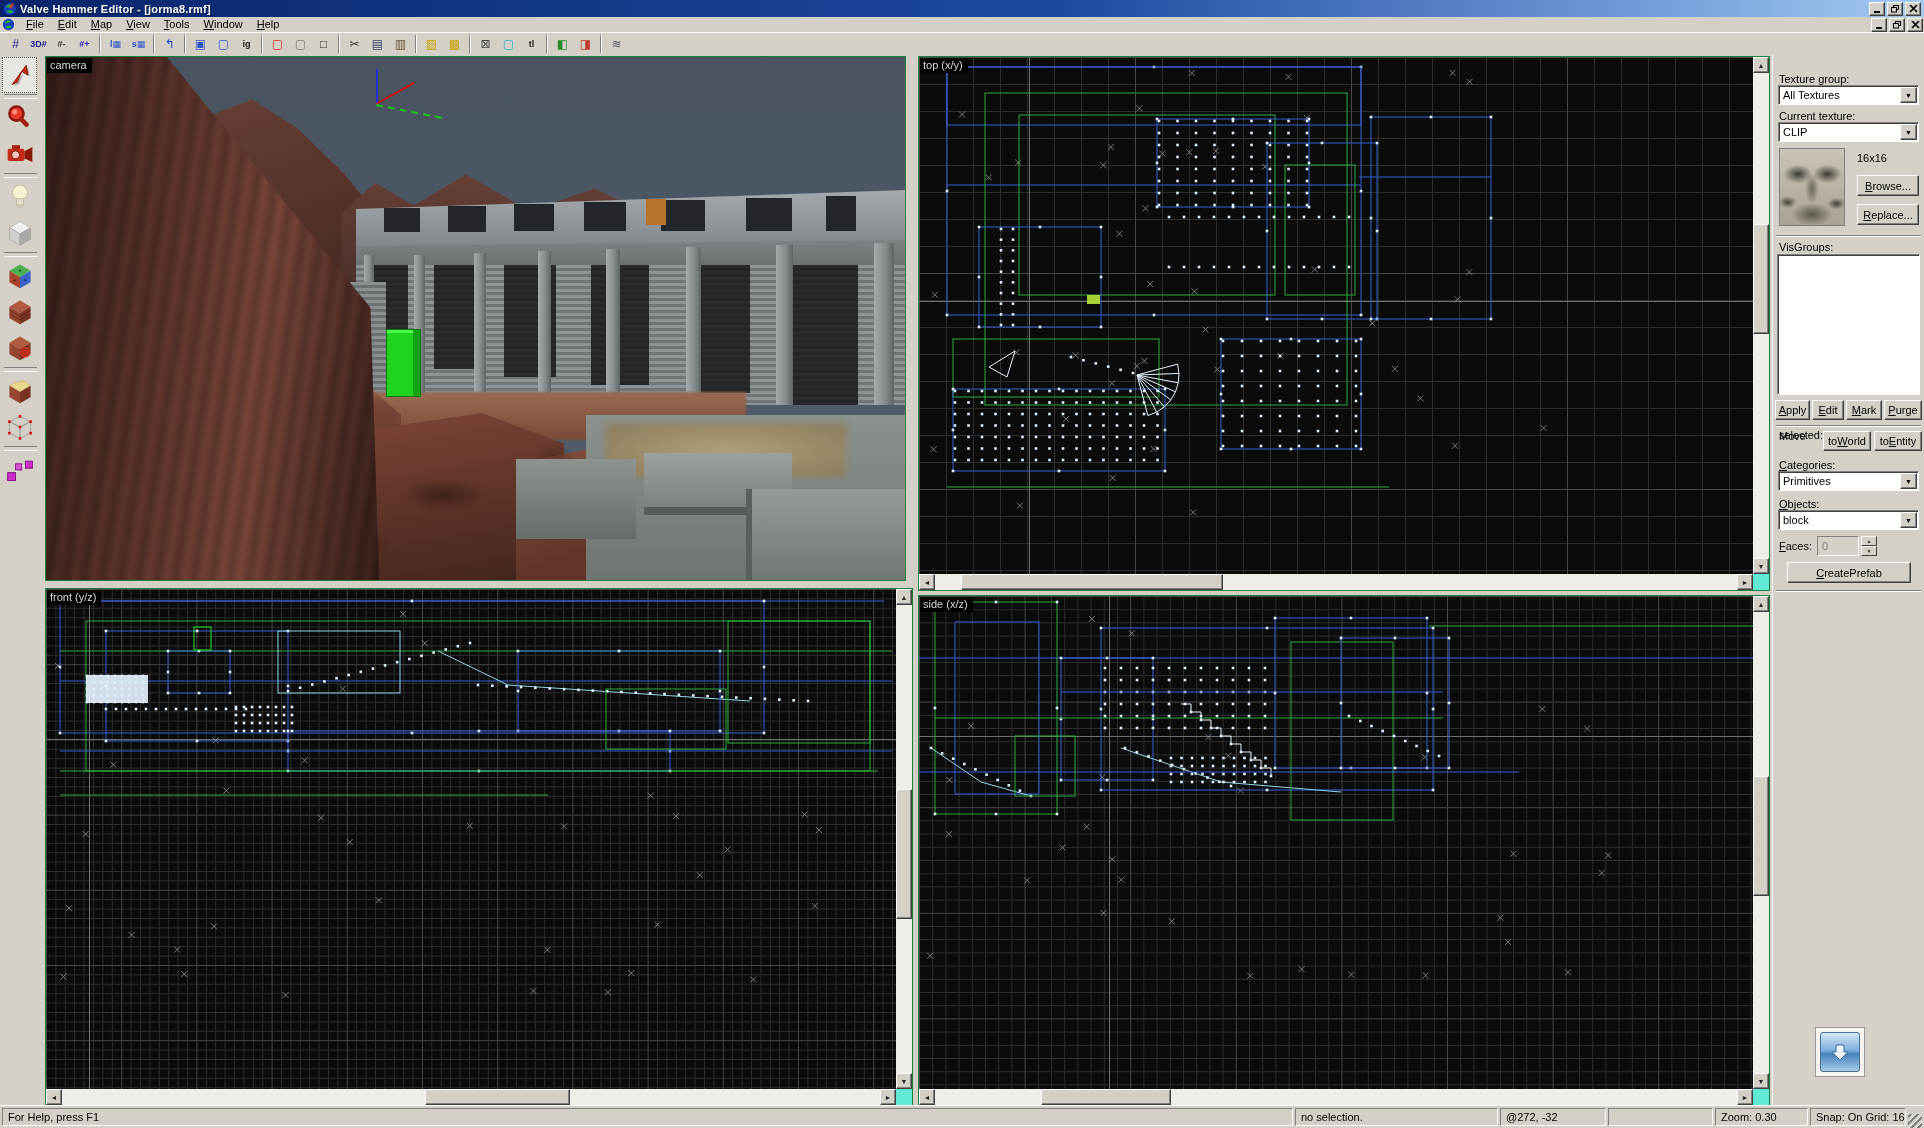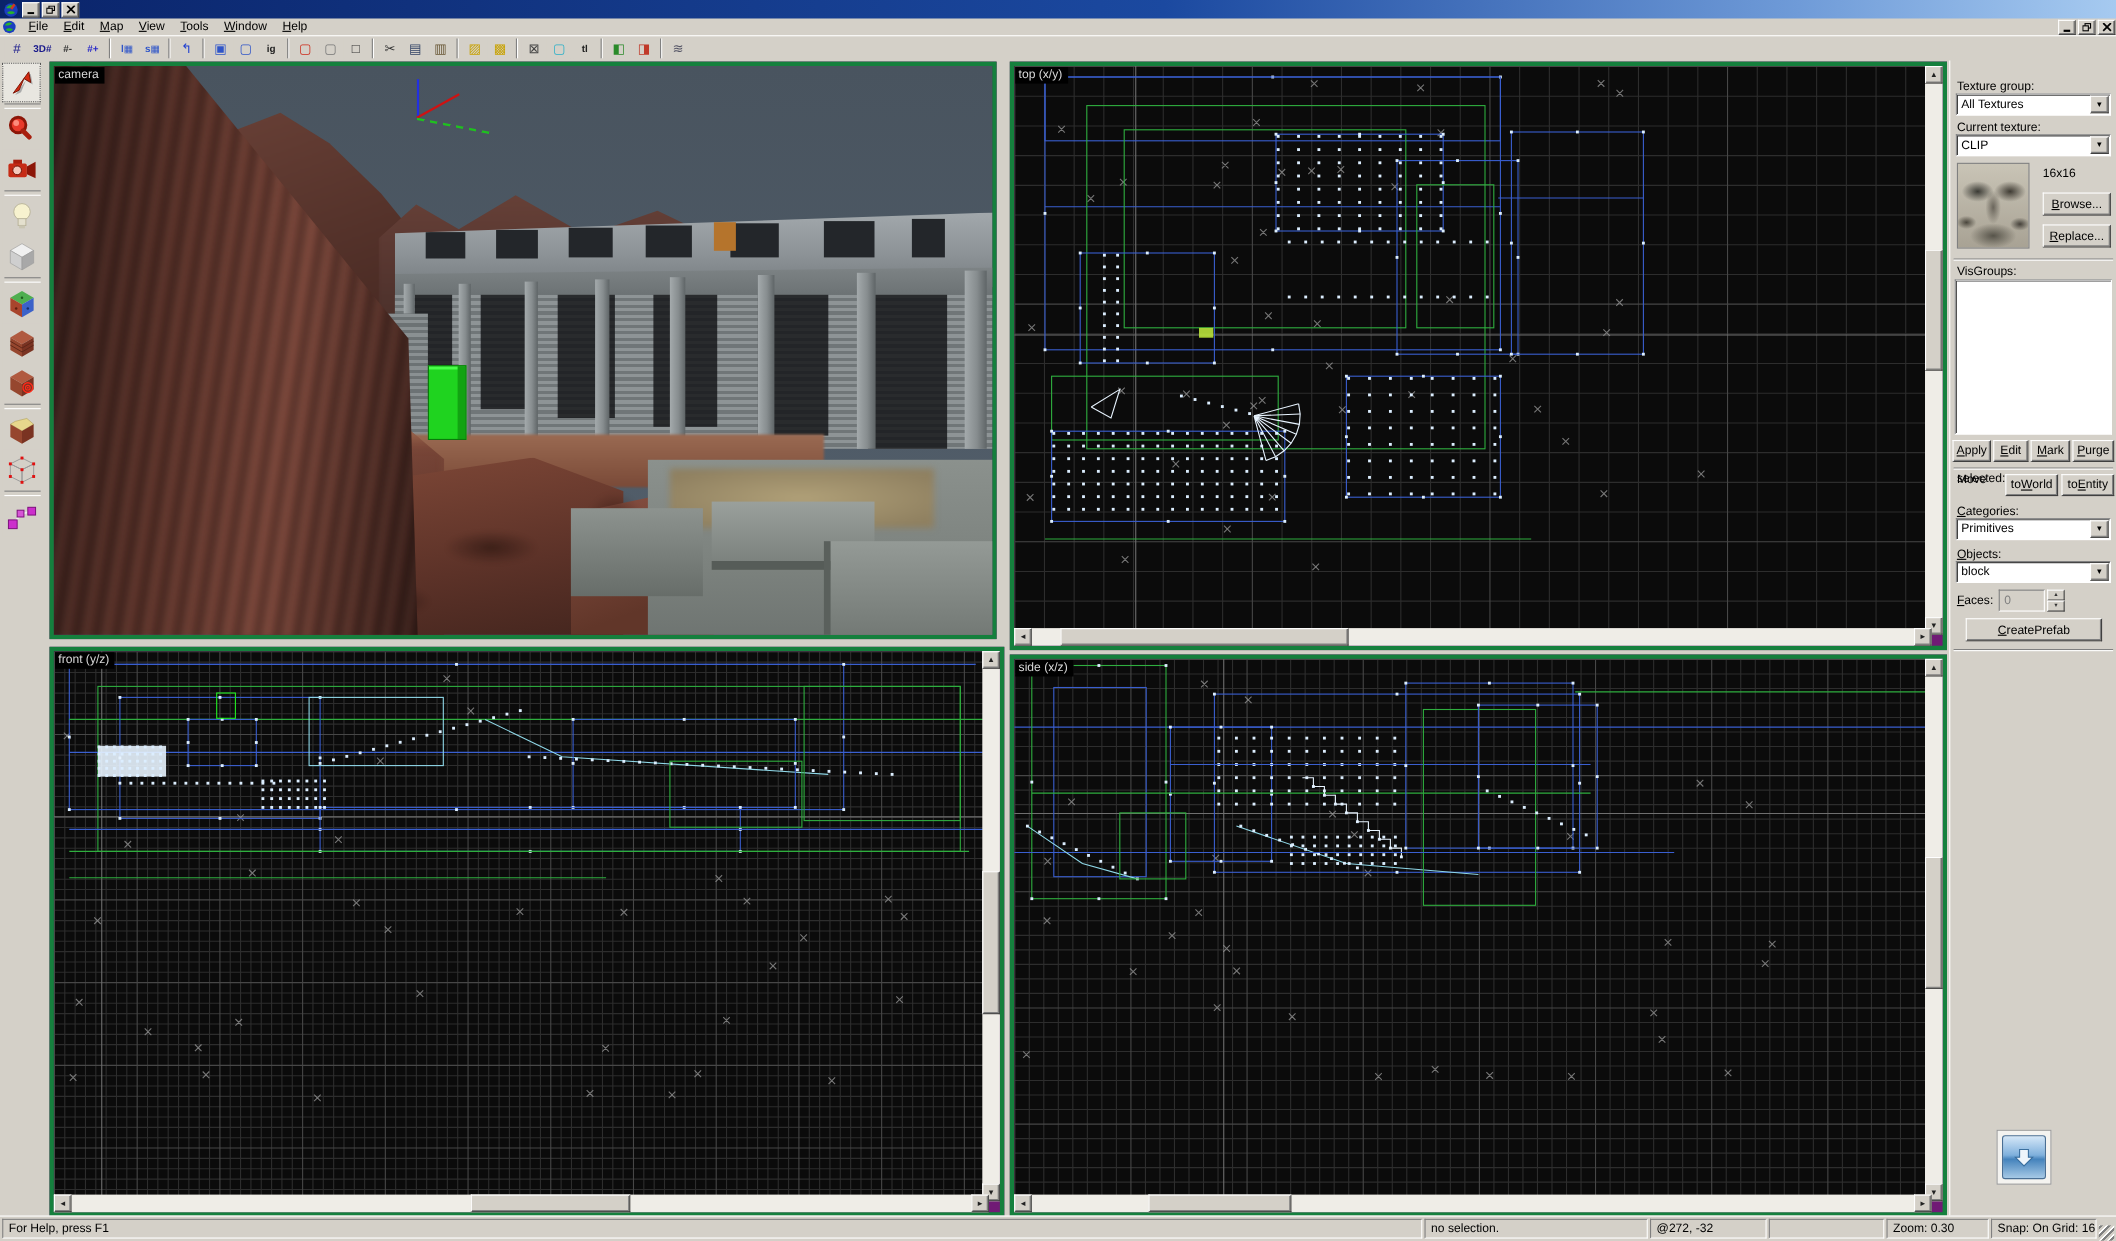--- a/index.html
+++ b/index.html
@@ -40,21 +40,21 @@
   #workspace { position:absolute; left:0; top:55px; right:0; bottom:23px; background:#d4d0c8; }
 
   
   #palette { position:absolute; left:2px; top:2px; width:37px; }
   .tool { width:35px; height:36px; display:flex; align-items:center; justify-content:center; background:#d4d0c8; }
   .tool svg { width:30px; height:30px; }
   .tool.active { background:#e8e6e0; border:1px dotted #555; }
   .pal-sep { height:5px; margin:1px 2px; border-bottom:1px solid #fff; border-top:1px solid #808080; }
 
   
-  .vp { position:absolute; background:#701a75; border:4px solid #15803d; }
+  .vp { position:absolute; background:#5eead4; border:1px solid #15803d; }
   #vp-camera { left:45px; top:1px; width:861px; height:525px; overflow:hidden; }
   #vp-top    { left:918px; top:1px; width:852px; height:535px; }
   #vp-front  { left:45px; top:533px; width:868px; height:518px; }
   #vp-side   { left:918px; top:540px; width:852px; height:511px; }
   .vplabel { position:absolute; left:1px; top:1px; background:#000; color:#d8d8d8;
     padding:1px 5px 2px 3px; font-size:11px; z-index:30; }
   .vpcanvas { position:absolute; left:0; top:0; }
 
   
   .sb { position:absolute; background:#efede7; }
@@ -186,20 +186,21 @@
 </head>
 <body>
 
 <div id="titlebar">
   <svg class="ticon" viewBox="0 0 16 16">
     <circle cx="8" cy="8" r="7" fill="#1b3fbf"></circle>
     <path d="M3 6 C5 3,8 2,11 4 C9 6,6 7,3 6 Z" fill="#27b32a"></path>
     <path d="M4 11 C6 9,10 9,12 11 C10 13,6 13,4 11 Z" fill="#27b32a"></path>
     <rect x="9" y="1.5" width="2.6" height="6" transform="rotate(35 10 4)" fill="#d03a1e"></rect>
   </svg>
+  <div class="ttext">Valve Hammer Editor - [jorma8.rmf]</div>
   <div class="winbtns">
     <div class="winbtn">
         <svg viewBox="0 0 9 8">
           <rect x="1" y="6" width="6" height="2" fill="#000"></rect>
         </svg>
       </div>
     <div class="winbtn">
         <svg viewBox="0 0 9 8">
           <rect x="2.5" y="0.5" width="5" height="4" fill="none" stroke="#000"></rect>
           <rect x="0.5" y="2.5" width="5" height="4.5" fill="#d4d0c8" stroke="#000"></rect>

